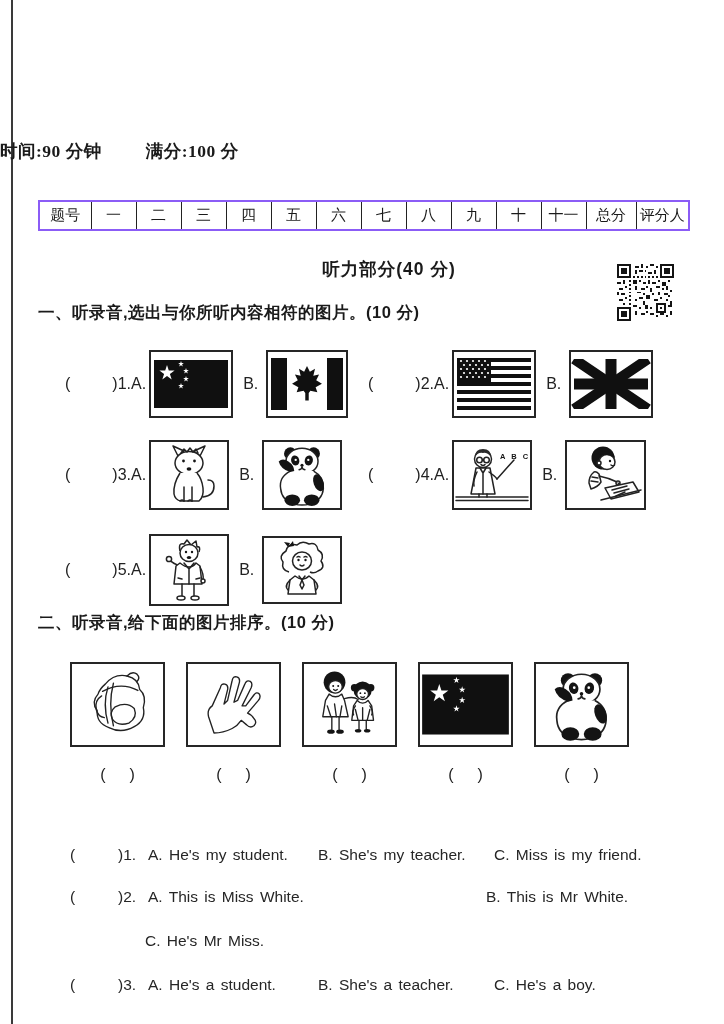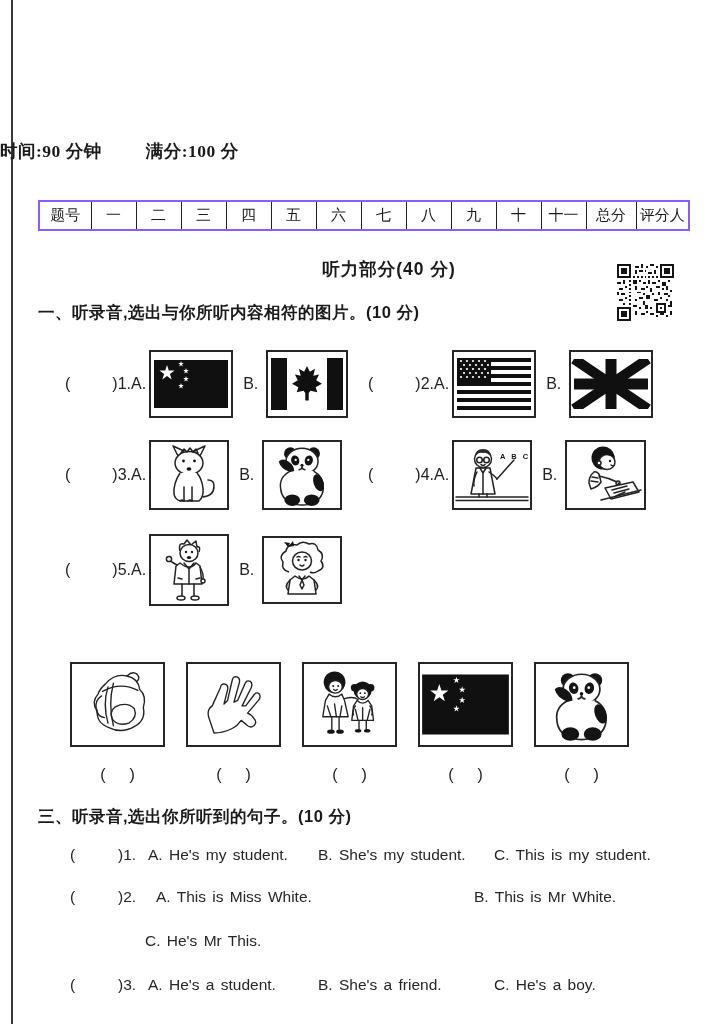--- a/index.html
+++ b/index.html
@@ -306,20 +306,21 @@
       <path d="M24,9 L20,4 L26,5 Z M24,9 L29,3 L30,8 Z" class="bk"></path>
       <circle cx="34.5" cy="22" r="1.2" class="bk"></circle>
         <circle cx="41.5" cy="22" r="1.2" class="bk"></circle>
       <path d="M33,19 Q34.5,18 36,19 M40,19 Q41.5,18 43,19 M36,27 Q38,29 40,27" class="ln" stroke-width="1"></path>
       <path d="M31,38 L26,42 L24,56 L52,56 L50,42 L45,38 Q42,41 38,41 Q35,41 31,38 Z" class="wf" stroke-width="1.4"></path>
       <path d="M35,38 L38,42 L41,38 M38,42 L36,47 L38,51 L40,47 Z" class="ln" stroke-width="1.1"></path>
       <path d="M26,42 Q20,48 24,52 M50,42 Q56,48 52,52" class="ln" stroke-width="1.3"></path>
     </svg>
   </div>
 
+  <div class="abs sec-title" style="top:612px">二、听录音,给下面的图片排序。(10 分)</div>
 
   <div class="abs pics-row">
     <div class="pic2">
       <svg width="87" height="77" viewBox="0 0 95 85">
         <path d="M34,20 Q44,8 58,11 Q71,14 72,26 Q80,33 76,46 Q79,60 66,67 Q52,75 38,68 Q24,63 25,49 Q18,40 26,31 Q28,25 34,20 Z" class="wf" stroke-width="2"></path>
         <path d="M58,11 Q64,5 69,9 Q73,13 69,17" class="ln" stroke-width="2"></path>
         <path d="M30,33 Q22,38 24,48 Q26,56 33,57" class="ln" stroke-width="1.8"></path>
         <path d="M45,45 Q58,39 66,47 Q70,57 60,63 Q48,67 42,59 Q38,51 45,45 Z" class="ln" stroke-width="1.8"></path>
         <path d="M37,23 Q31,42 37,63 M43,19 Q37,42 43,66" class="ln" stroke-width="1.6"></path>
         <path d="M31,28 Q51,17 70,27" class="ln" stroke-width="1.4"></path>
@@ -377,38 +378,37 @@
   </div>
 
   <div class="abs parens-row">
     <div class="slot"><span>(</span><span class="pgap"></span><span>)</span></div>
     <div class="slot"><span>(</span><span class="pgap"></span><span>)</span></div>
     <div class="slot"><span>(</span><span class="pgap"></span><span>)</span></div>
     <div class="slot"><span>(</span><span class="pgap"></span><span>)</span></div>
     <div class="slot"><span>(</span><span class="pgap"></span><span>)</span></div>
   </div>
 
-  <div class="abs sec-title" style="top:806px">三、听录音,选出你所听到的句子。(10 分)</div>
 
   <div class="abs s3-row" style="top:846px">
     <span style="left:0">(</span>
     <span style="left:48px">)1.</span>
     <span style="left:78px">A. He's my student.</span>
-    <span style="left:248px">B. She's my student.</span>
-    <span style="left:424px">C. This is my student.</span>
+    <span style="left:248px">B. She's my teacher.</span>
+    <span style="left:424px">C. Miss is my friend.</span>
   </div>
   <div class="abs s3-row" style="top:888px">
     <span style="left:0">(</span>
     <span style="left:48px">)2.</span>
-    <span style="left:86px">A. This is Miss White.</span>
-    <span style="left:404px">B. This is Mr White.</span>
+    <span style="left:78px">A. This is Miss White.</span>
+    <span style="left:416px">B. This is Mr White.</span>
   </div>
   <div class="abs s3-row" style="top:932px;left:145px">
-    <span style="left:0">C. He's Mr This.</span>
+    <span style="left:0">C. He's Mr Miss.</span>
   </div>
   <div class="abs s3-row" style="top:976px">
     <span style="left:0">(</span>
     <span style="left:48px">)3.</span>
     <span style="left:78px">A. He's a student.</span>
-    <span style="left:248px">B. She's a friend.</span>
+    <span style="left:248px">B. She's a teacher.</span>
     <span style="left:424px">C. He's a boy.</span>
   </div>
 </div>
 
 </body></html>

